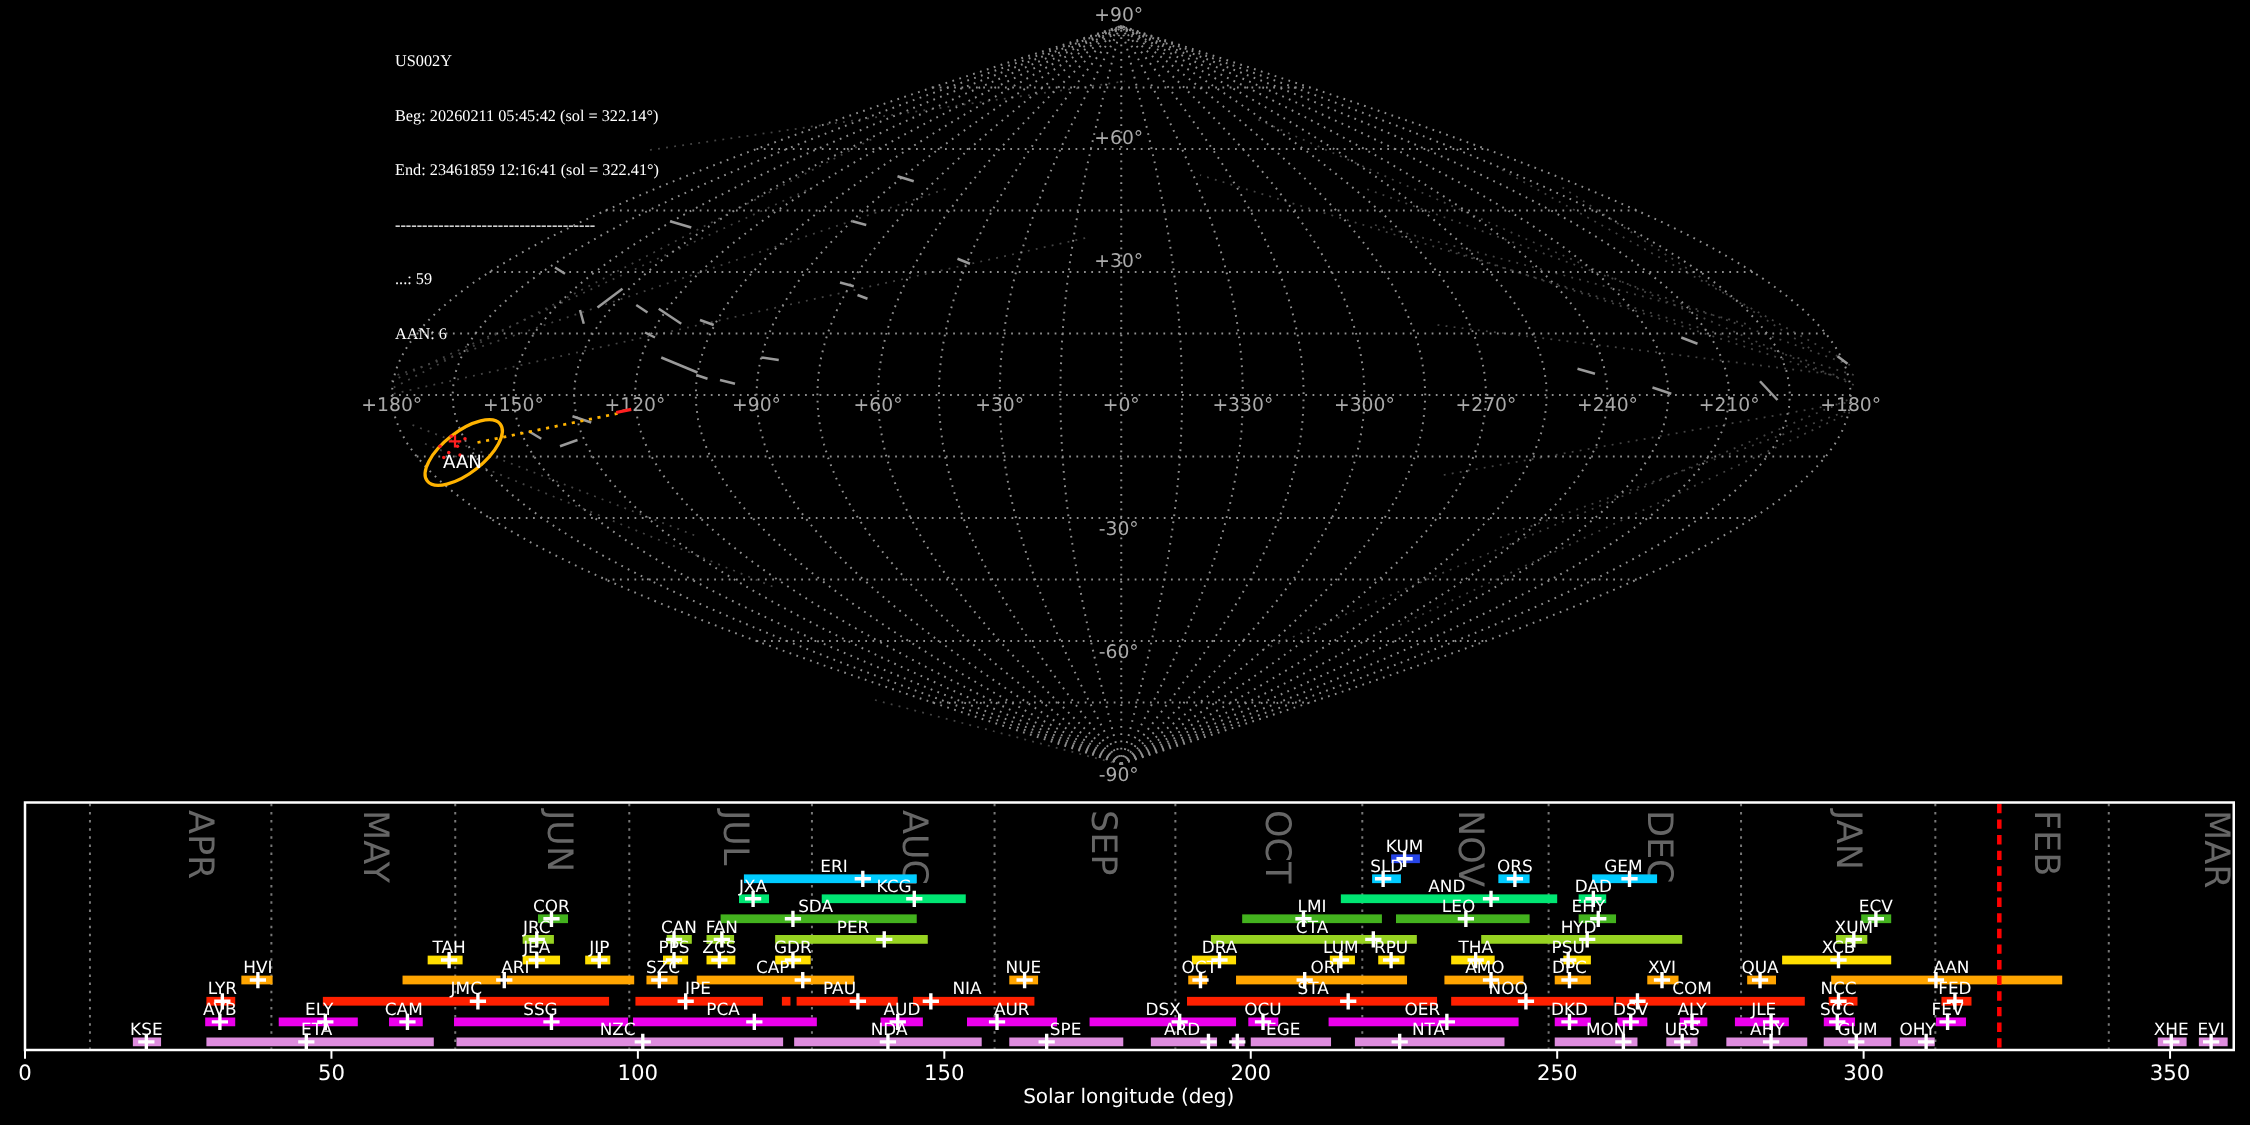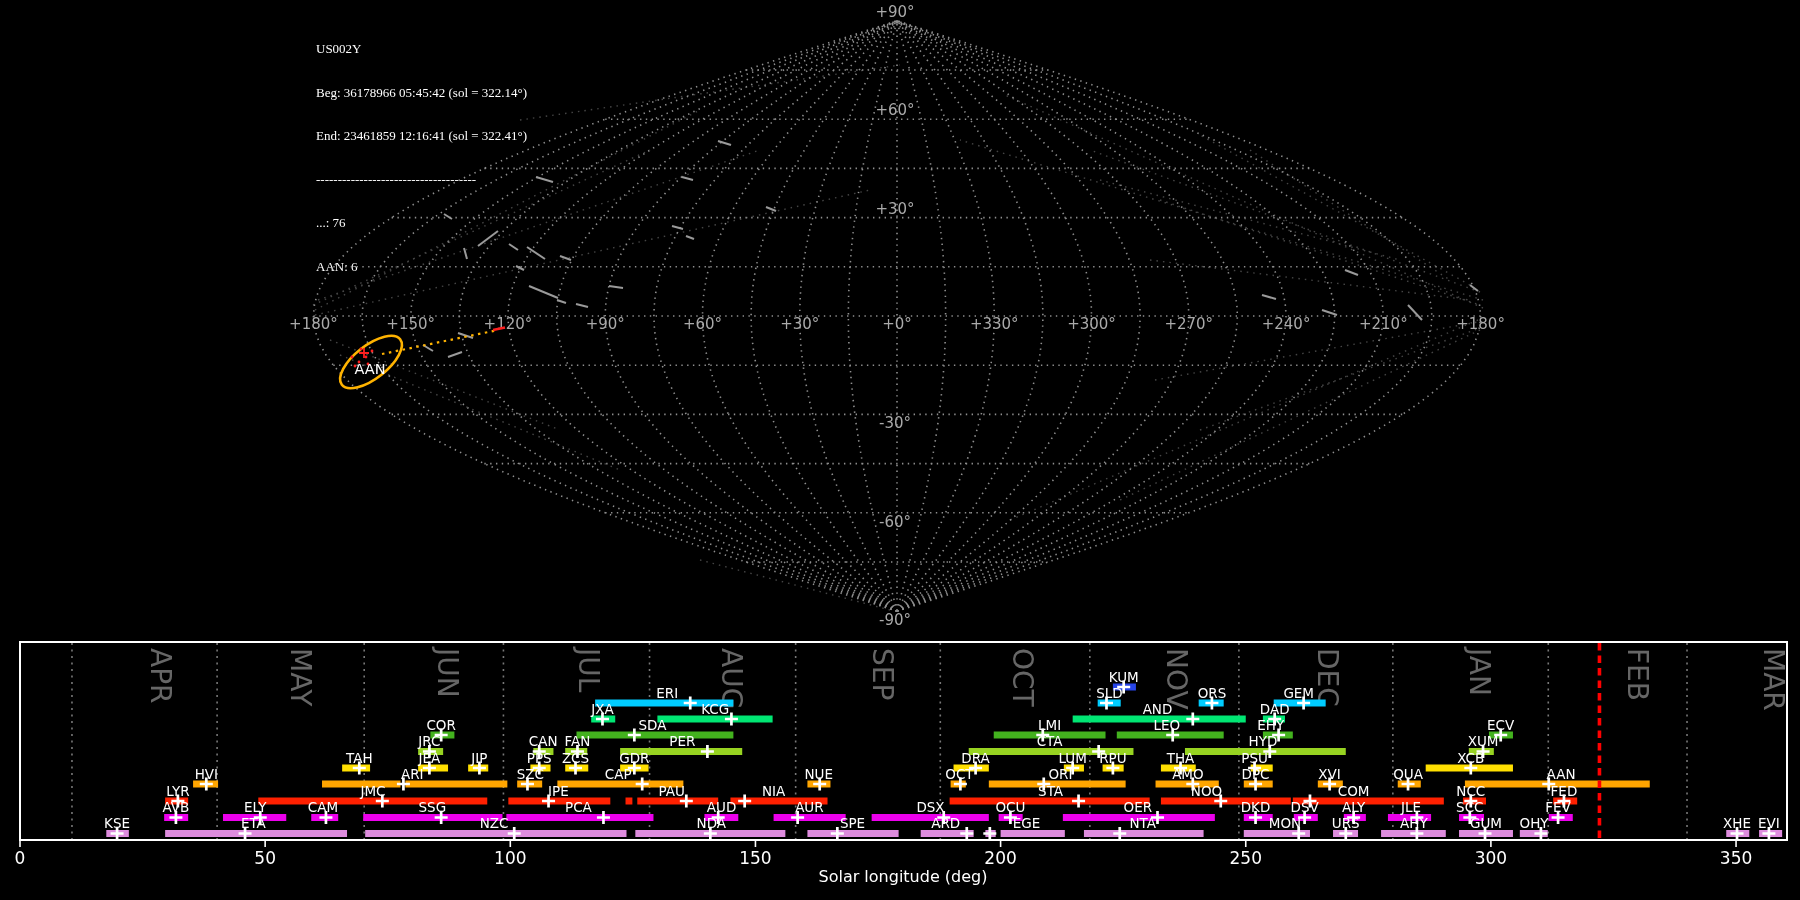--- a/index.html
+++ b/index.html
@@ -9,24 +9,24 @@
           font-family:Liberation Serif, serif;font-size:13px;line-height:14.5px;
           white-space:pre;}
   svg text{font-family:"DejaVu Sans",sans-serif;}
 </style>
 </head>
 <body>
 
 <div id="app">
   <div id="legend">
     <div>US002Y</div>
-    <div>Beg: 36178966 05:45:42 (sol = 322.14°)</div>
+    <div>Beg: 20260211 05:45:42 (sol = 322.14°)</div>
     <div>End: 23461859 12:16:41 (sol = 322.41°)</div>
     <div>-------------------------------------</div>
-    <div>...: 76</div>
+    <div>...: 59</div>
     <div>AAN: 6</div>
   </div>
 
   <svg id="scene" width="1800" height="900" viewBox="0 0 1800 900" style="position:absolute;left:0;top:0;">
     <g id="sky">
         <g>
           <line x1="1483" y1="308" x2="1005" y2="95" stroke="#454545" stroke-width="1.4" stroke-dasharray="1.5 5"></line>
           <line x1="1483" y1="300" x2="960" y2="140" stroke="#454545" stroke-width="1.4" stroke-dasharray="1.5 5"></line>
           <line x1="1480" y1="292" x2="1090" y2="150" stroke="#454545" stroke-width="1.4" stroke-dasharray="1.5 5"></line>
           <line x1="1478" y1="320" x2="1010" y2="520" stroke="#454545" stroke-width="1.4" stroke-dasharray="1.5 5"></line>

